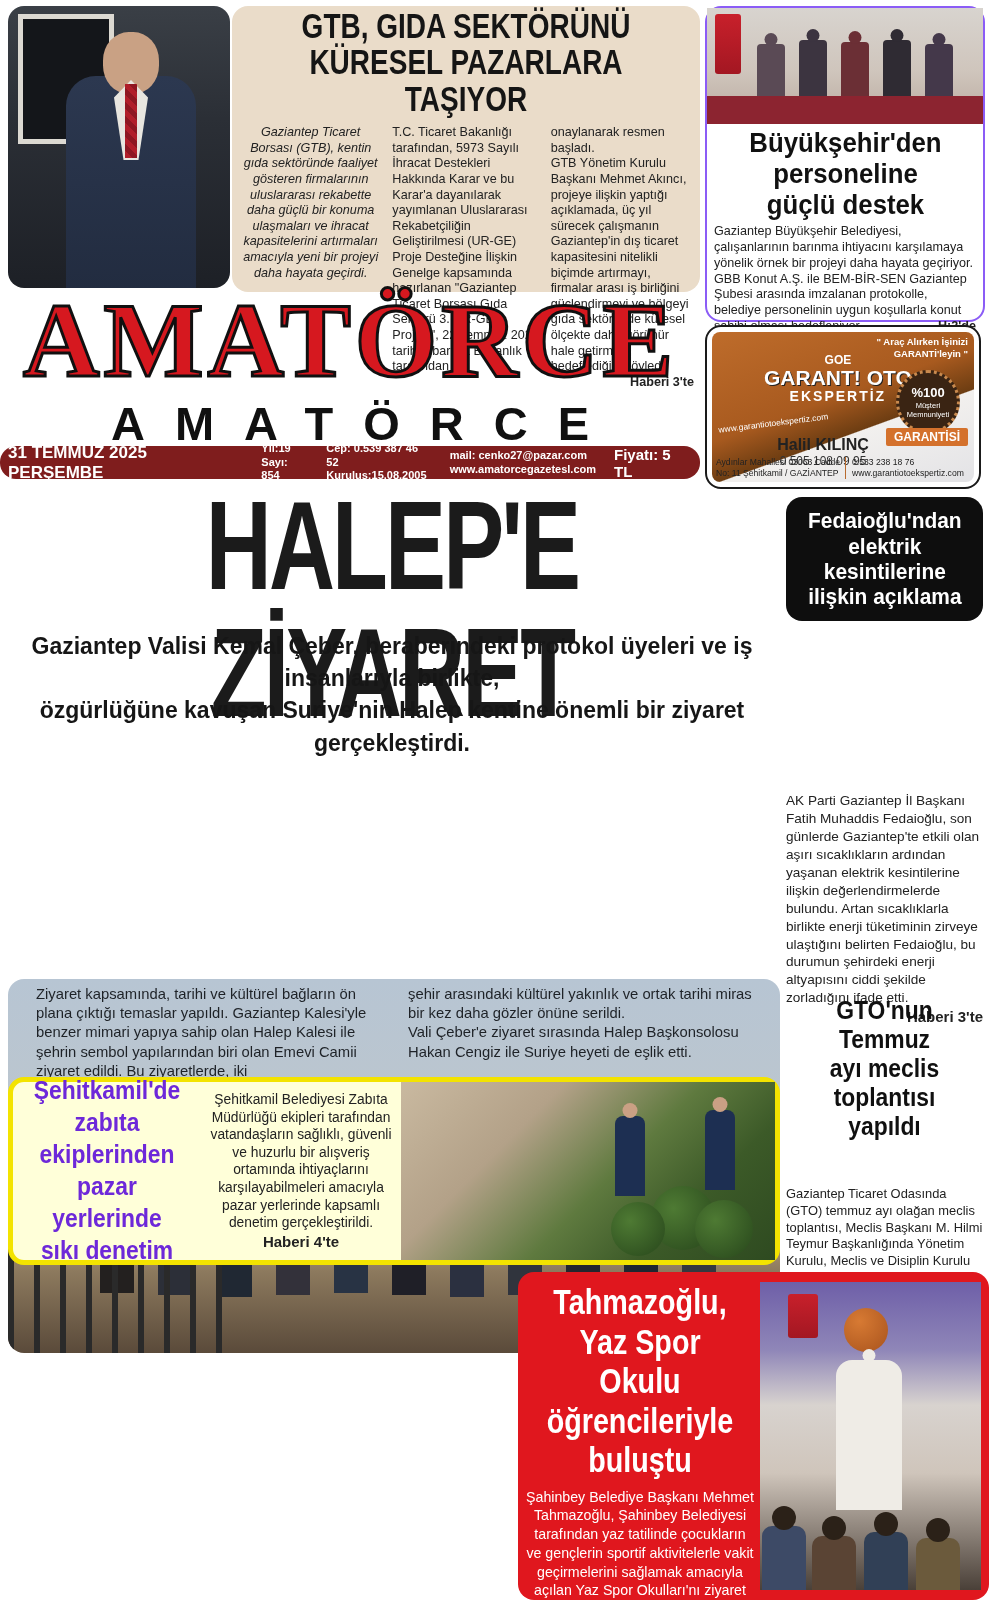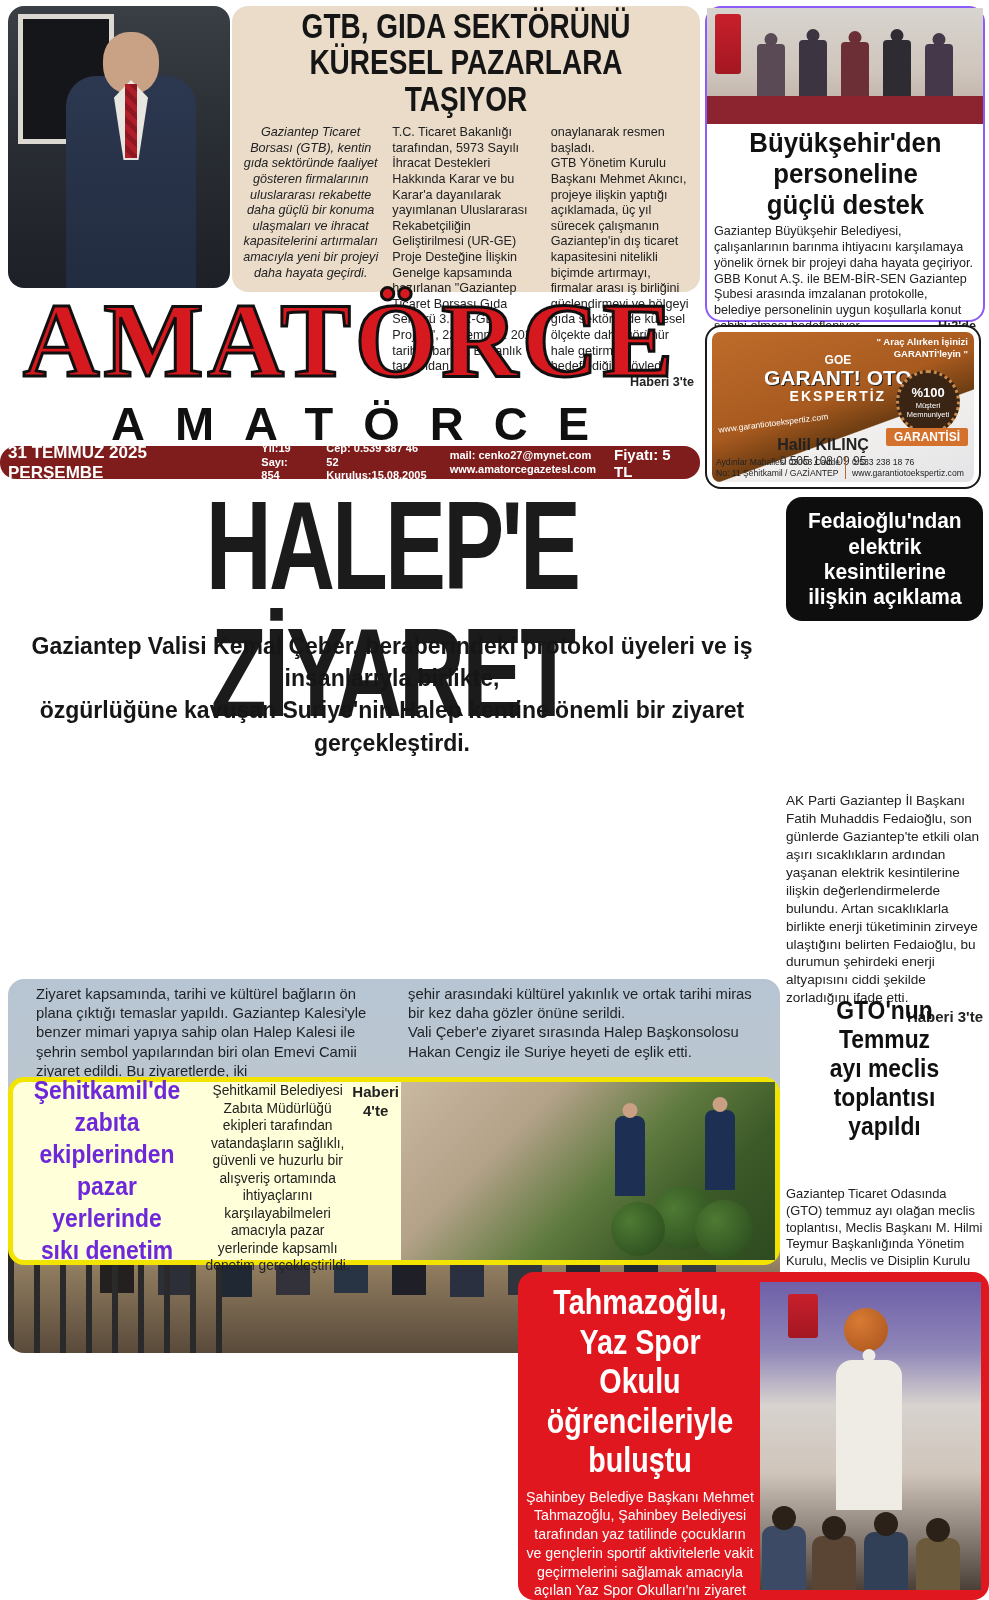--- a/index.html
+++ b/index.html
@@ -89,21 +89,21 @@
   .fed-more{display:block;text-align:right;font-weight:800;font-size:15px;}
   .gto-h{left:786px;top:996px;width:197px;text-align:center;font-weight:800;font-size:26px;line-height:1.12;color:#101010;}
   .gto-body{left:786px;top:1186px;width:197px;font-size:12.9px;line-height:1.3;color:#222;}
 
   
   .seh-box{left:8px;top:1077px;width:772px;height:188px;background:#FFFFD9;border:5px solid #F3E300;
      box-sizing:border-box;display:flex;}
   .seh-h{width:188px;text-align:center;font-weight:800;font-size:26px;line-height:1.23;color:#6d28d9;
      display:flex;align-items:center;justify-content:center;}
   .seh-body{width:196px;font-size:13.8px;line-height:1.27;text-align:center;color:#222;
-     display:flex;flex-direction:row;justify-content:center;padding:0 2px;}
+     display:flex;flex-direction:column;justify-content:center;padding:0 2px;}
   .seh-more{font-weight:800;font-size:15px;}
   .seh-photo{flex:1;background:linear-gradient(135deg,#c9b9a0 0%,#b3a188 30%,#5f7a3f 55%,#3c5a28 75%,#2e4a20 100%);}
   .melon{position:absolute;border-radius:50%;background:radial-gradient(circle at 35% 35%,#4e7a33,#27461b);}
   .officer{position:absolute;width:30px;height:80px;border-radius:8px 8px 0 0;background:#1d2f52;}
   .officer::before{content:"";position:absolute;left:50%;top:-13px;transform:translateX(-50%);
      width:15px;height:15px;border-radius:50%;background:#caa084;}
 
   
   .red-box{left:518px;top:1272px;width:471px;height:328px;background:#E0171E;display:flex;
      padding:10px 8px;box-sizing:border-box;gap:6px;}
@@ -175,21 +175,21 @@
 
 <div class="abs mast-title">AMATÖRCE</div>
 <div class="abs mast-sub">AMATÖRCE</div>
 
 <div class="abs datebar">
   <span class="db-date">31 TEMMUZ 2025 PERŞEMBE</span>
   <span class="db-sm"><span>Yıl:19</span><br>
     <span>Sayı: 854</span></span>
   <span class="db-sm"><span>Cep: 0.539 387 46 52</span><br>
     <span>Kuruluş:15.08.2005</span></span>
-  <span class="db-sm"><span>mail: cenko27@mynet.com</span><br>
+  <span class="db-sm"><span>mail: cenko27@pazar.com</span><br>
     <span>www.amatorcegazetesl.com</span></span>
   <span class="db-price">Fiyatı: 5 TL</span>
 </div>
 
 <div class="abs ad-box">
   <div class="ad-card">
     <div class="ad-tag pre">" Araç Alırken İşinizi
 GARANTİ'leyin "</div>
     <div class="ad-brandblock">
       <div class="ad-goe">GOE</div>

